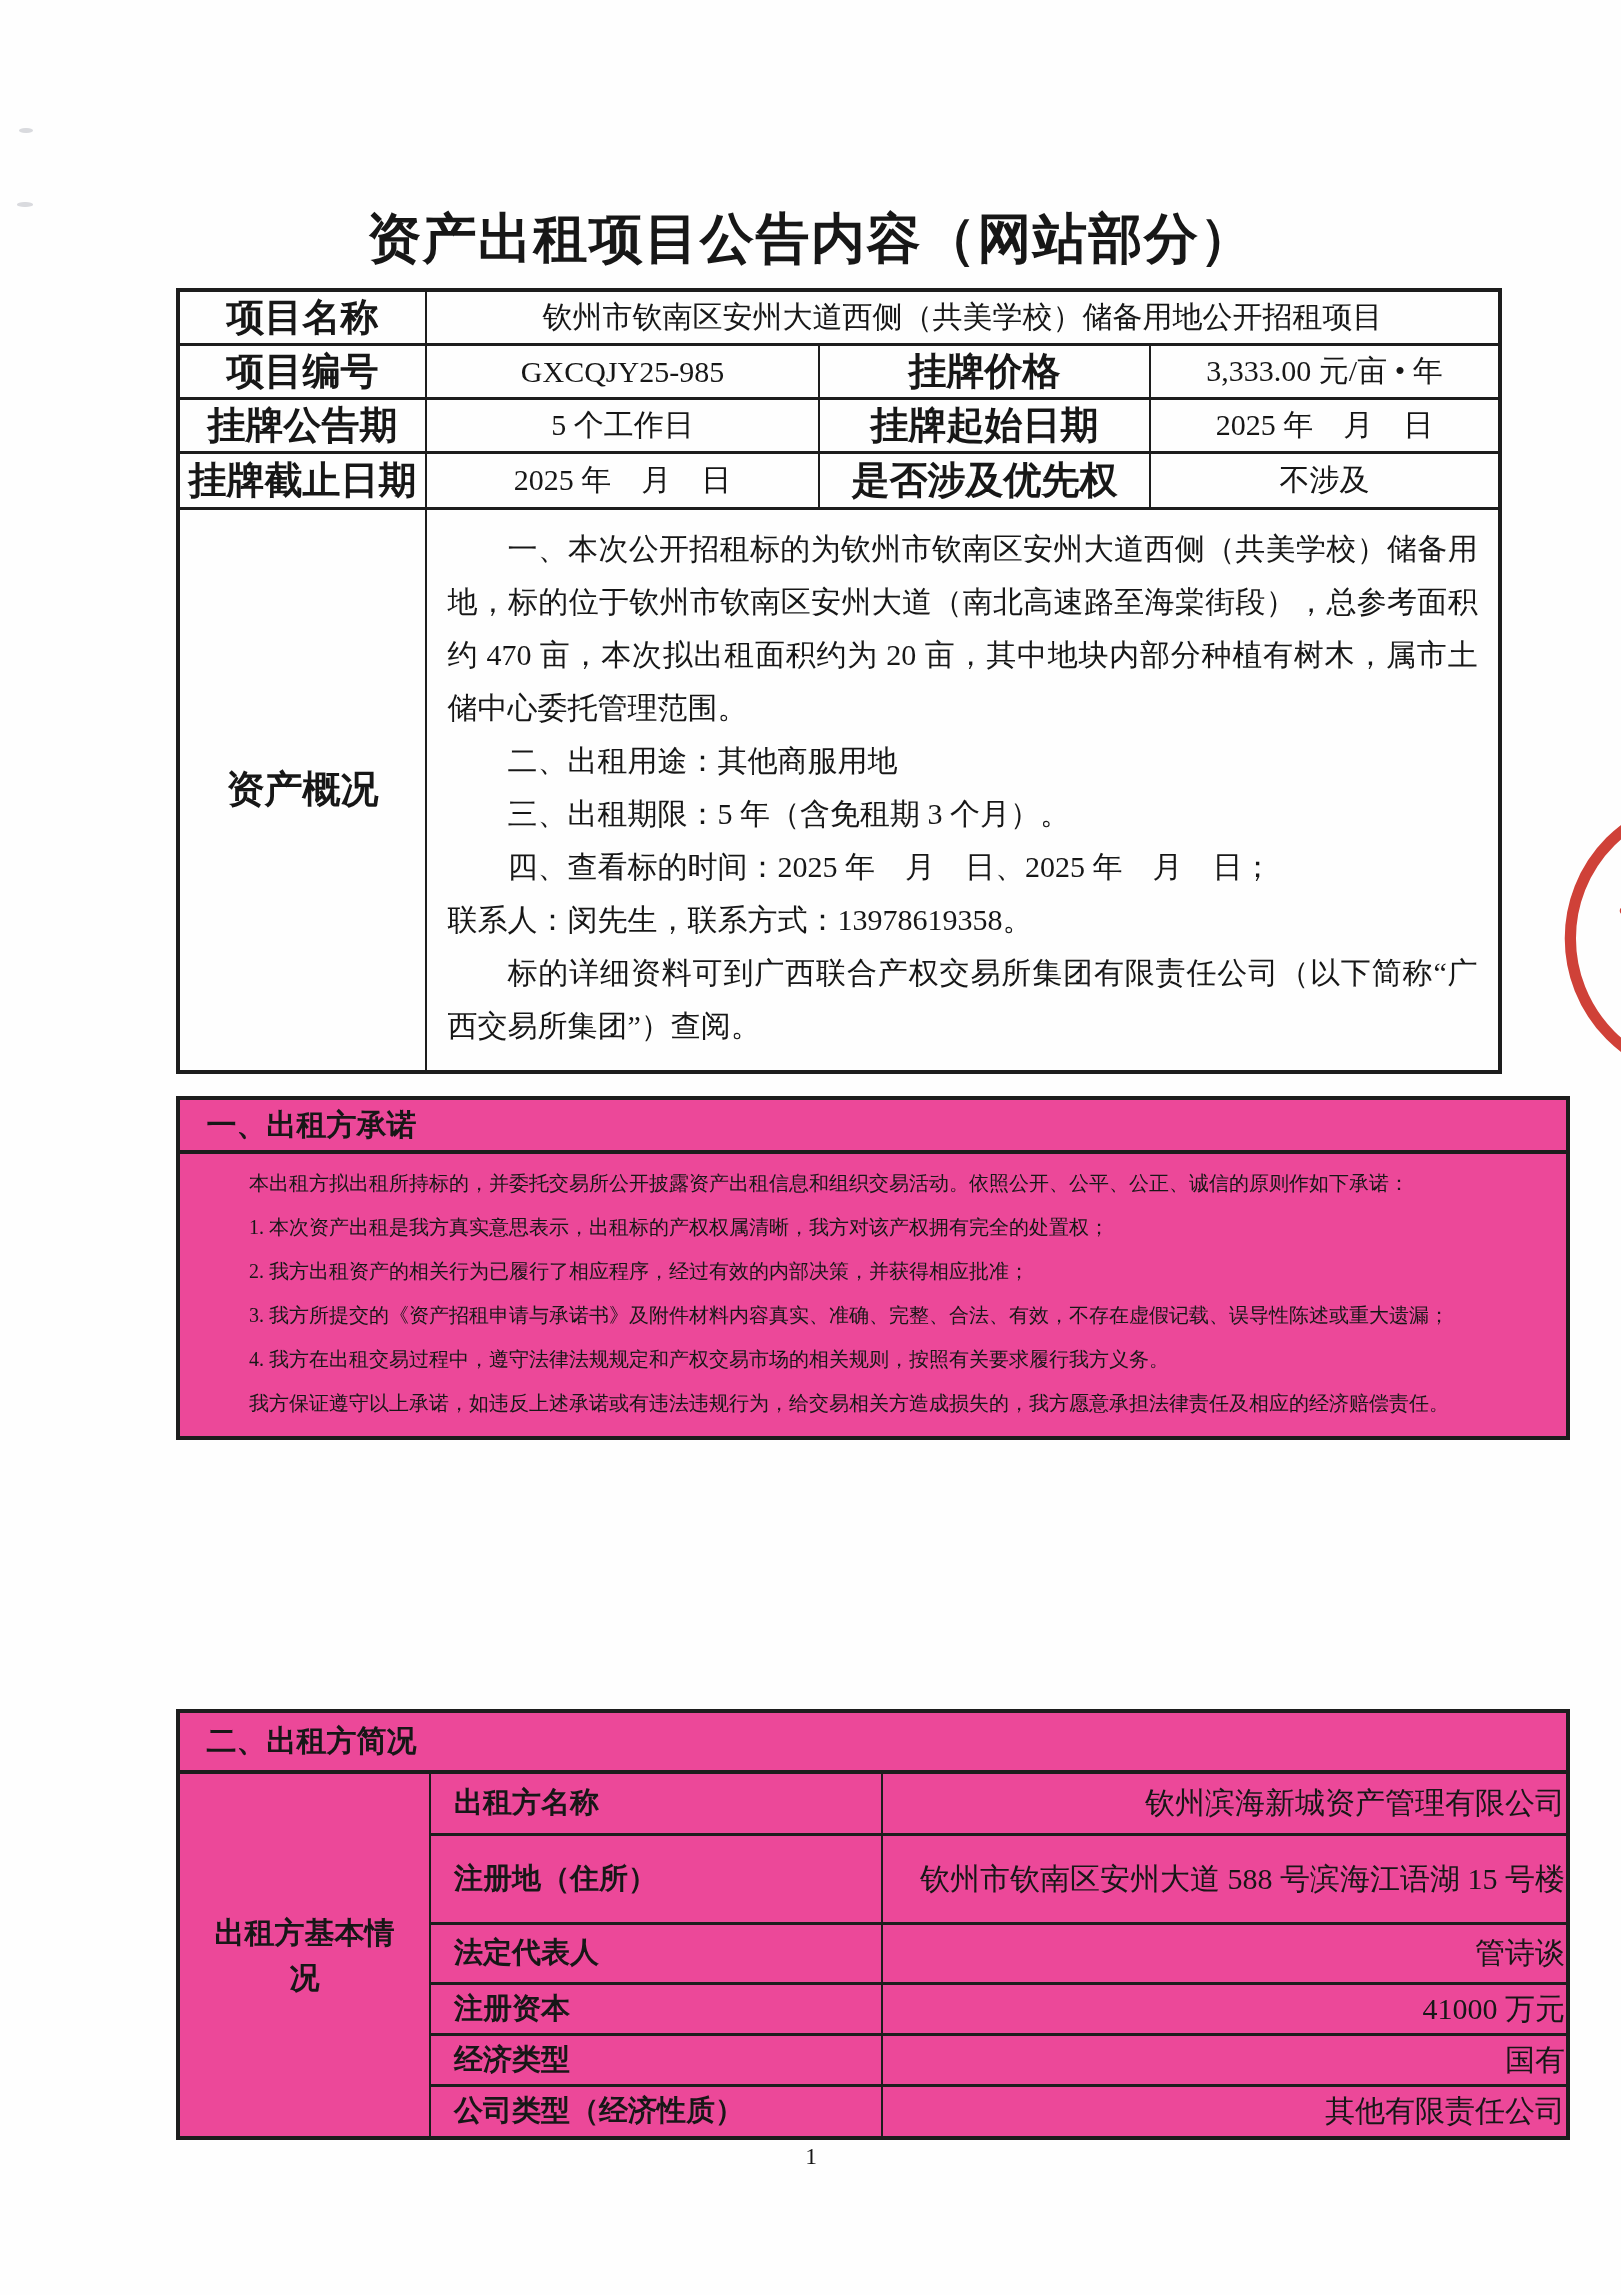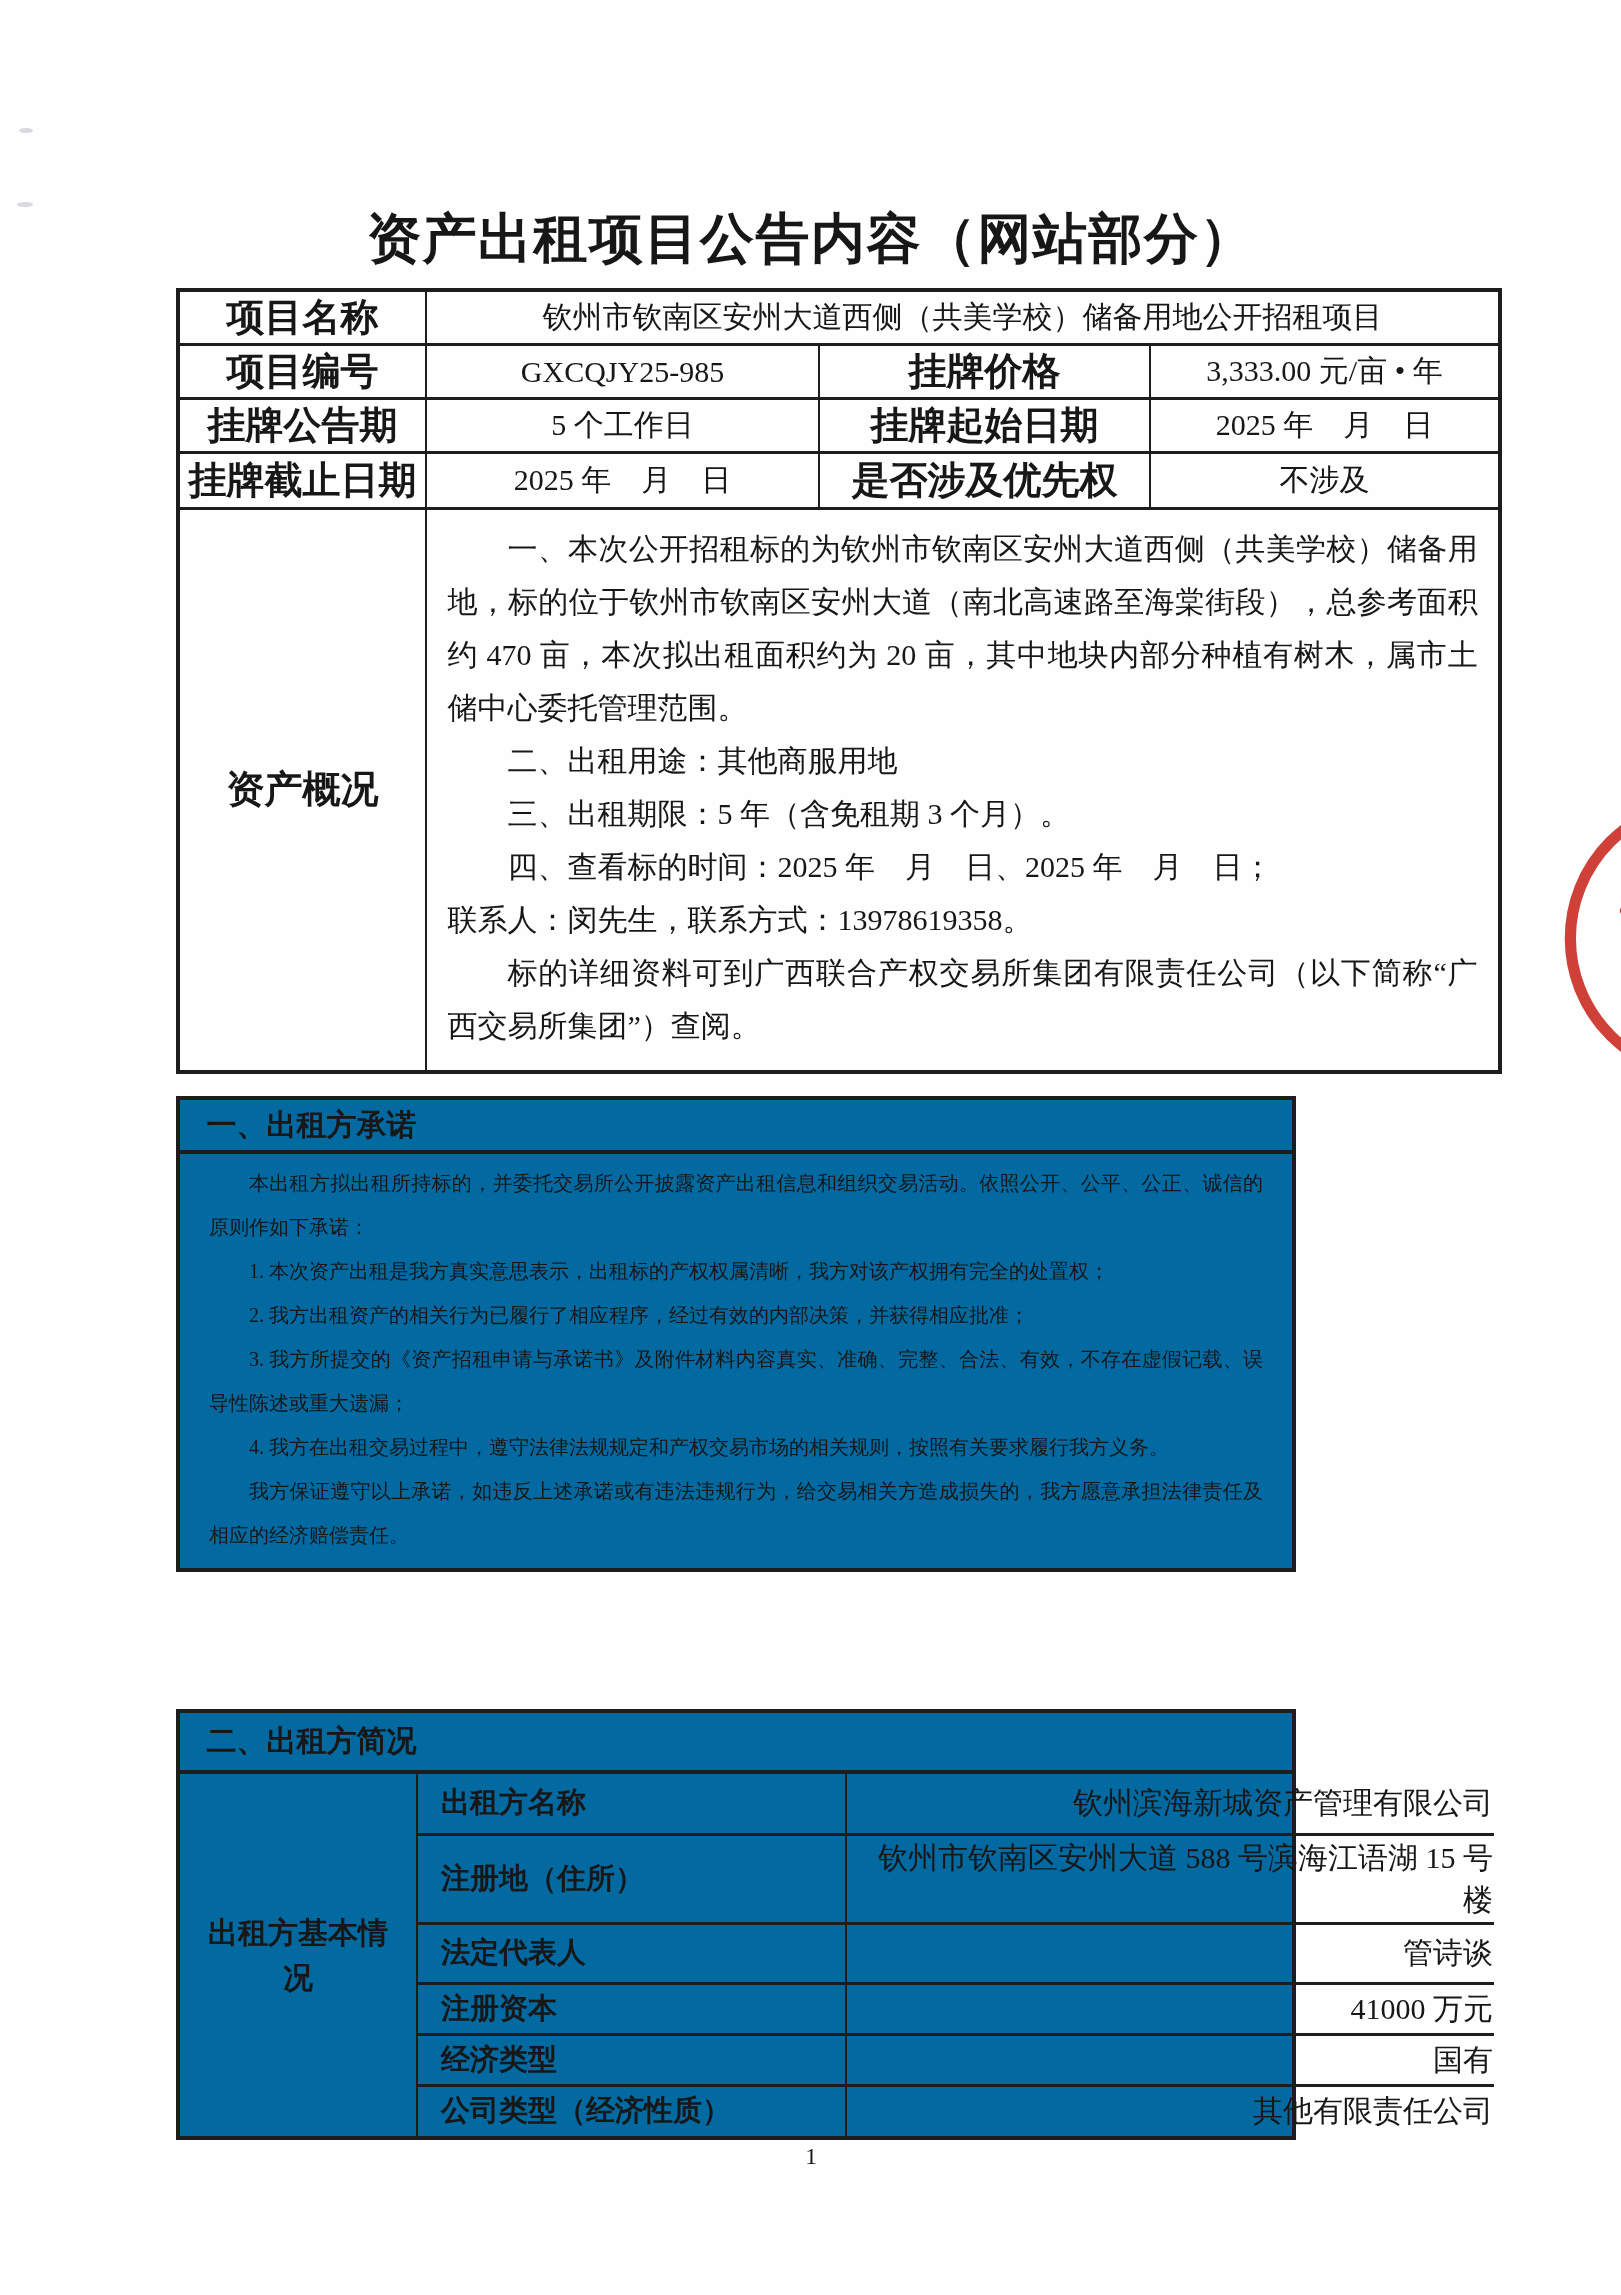--- a/index.html
+++ b/index.html
@@ -38,22 +38,22 @@
     font-family:"Liberation Sans",sans-serif;font-weight:700;
     font-size:38px;text-align:center;vertical-align:middle;padding:0 3.1px;
   }
   .val{font-size:30px;text-align:center;vertical-align:middle;padding:0 5.1px;}
   .overview-cell{vertical-align:top;padding:12.3px 20.4px 0 20.4px;text-align:justify;}
   .overview-cell p{margin:0;font-size:30px;line-height:53px;}
   .indent{text-indent:2em;}
 
   
   .box{
-    position:absolute;left:176px;width:1120px;
-    border:4.1px solid #1d1d1d;background:#0369a1;box-sizing:border-box;
+    position:absolute;left:176px;width:1394px;
+    border:4.1px solid #1d1d1d;background:#ec4899;box-sizing:border-box;
   }
   .box-head{
     font-family:"Liberation Sans",sans-serif;font-weight:700;font-size:30px;
     border-bottom:4.1px solid #1d1d1d;
     display:flex;align-items:center;padding-left:26.6px;
   }
   .sec1{top:1096px;}
   .sec1 .box-head{height:50px;}
   .sec1 .box-body{padding:7.2px 29px 11.2px 29px;}
   .sec1 .box-body p{margin:0;font-size:20px;line-height:44px;text-align:justify;text-indent:2em;}

